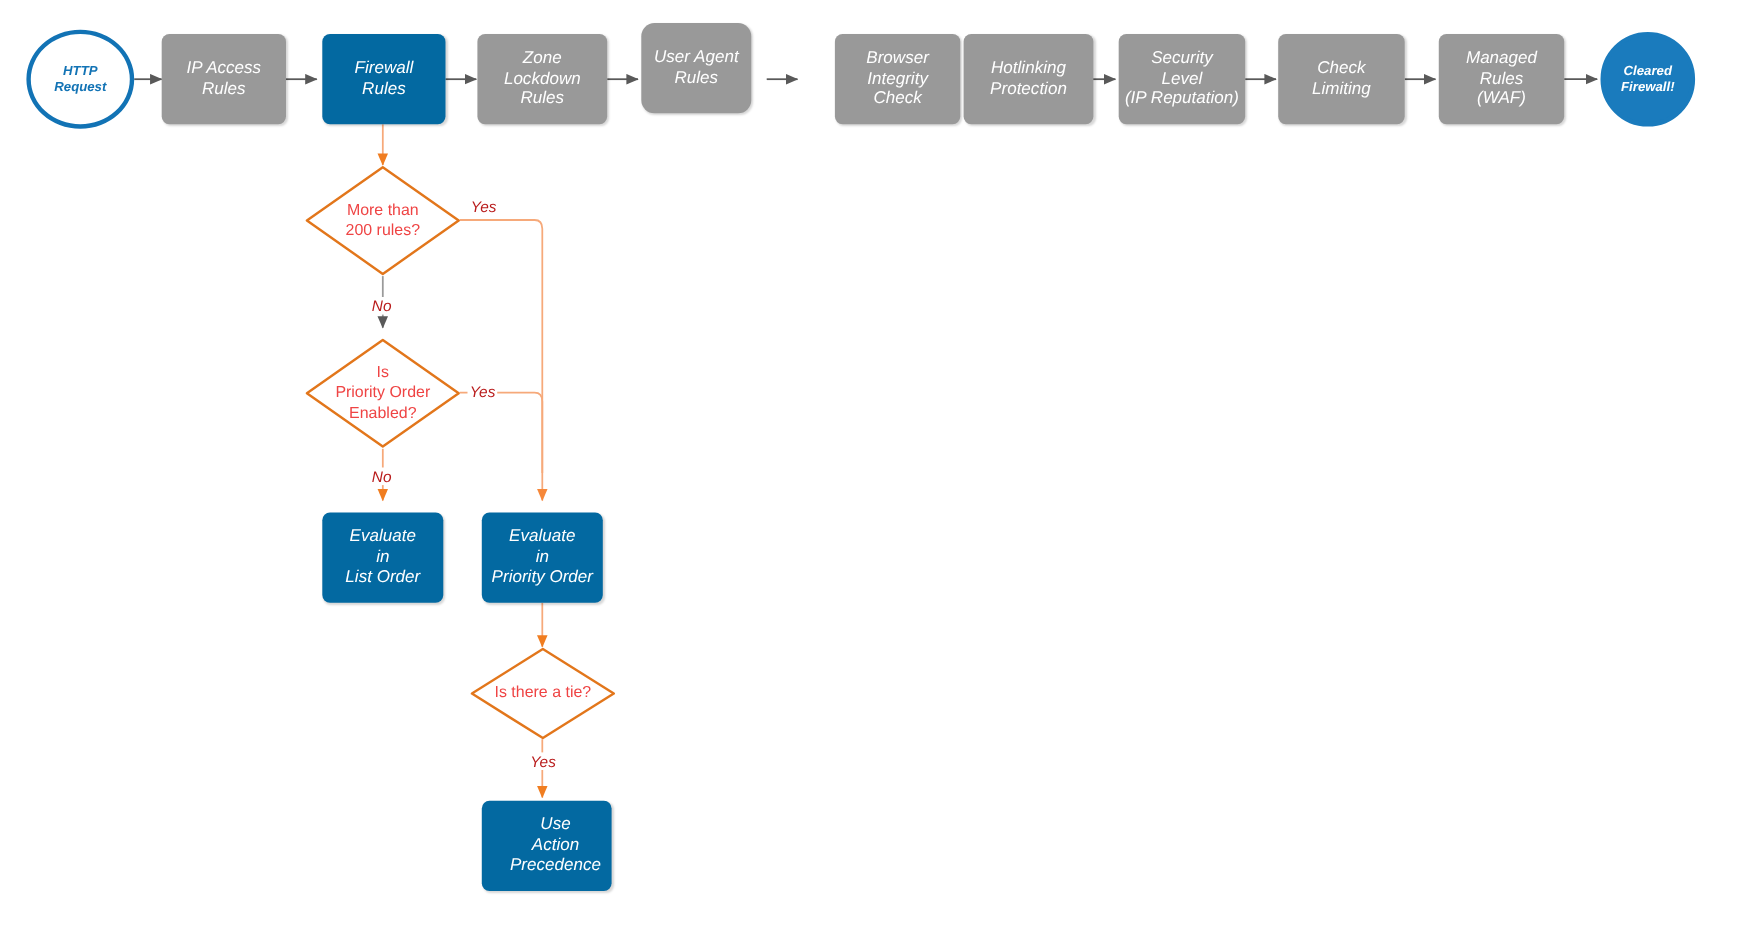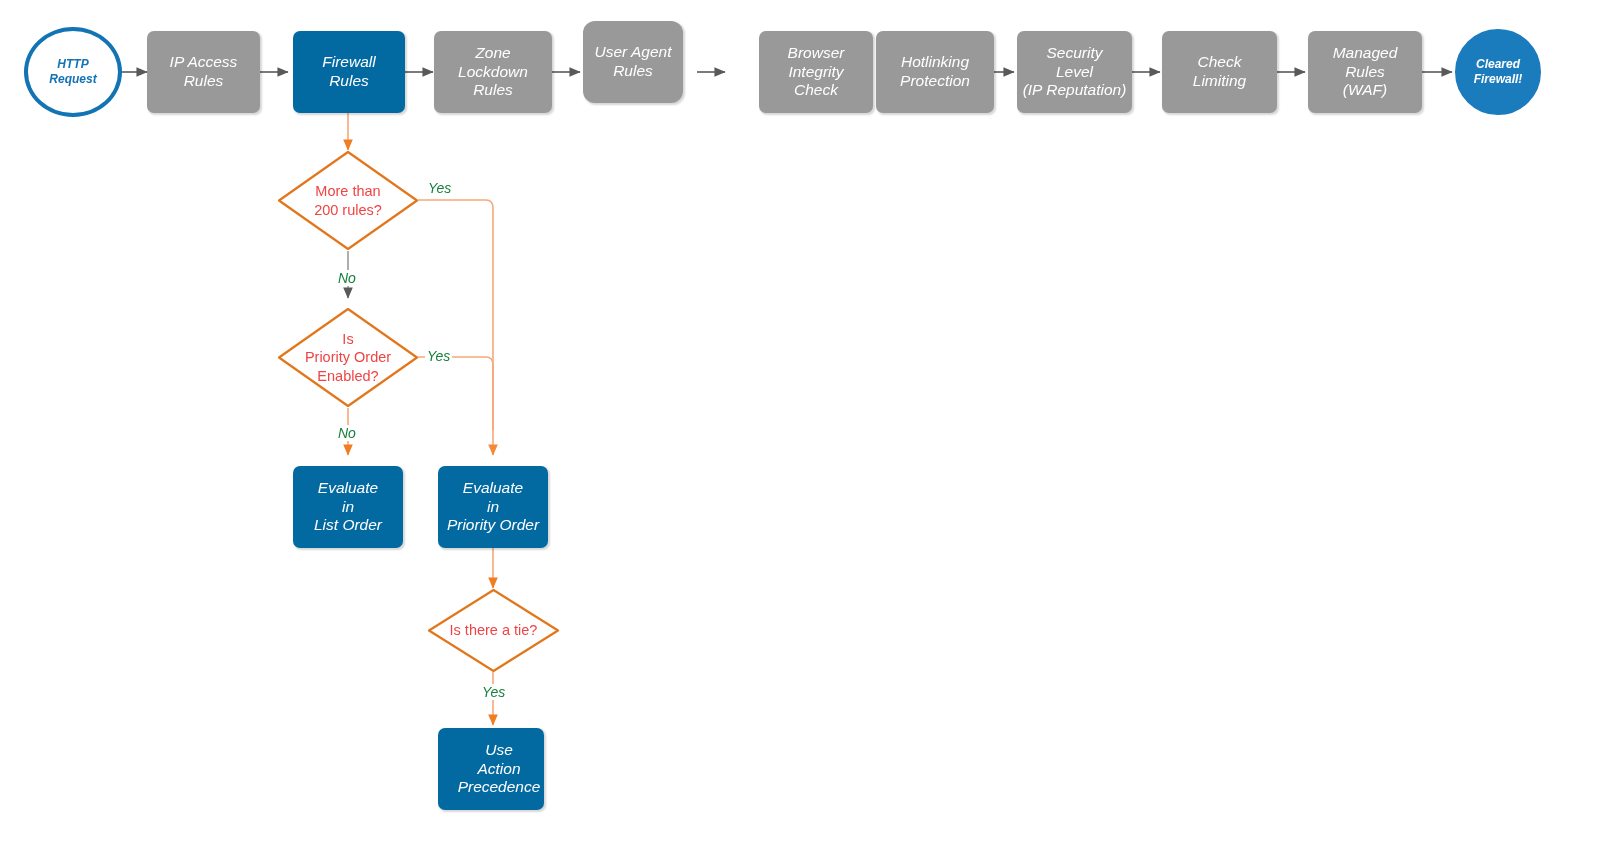--- a/index.html
+++ b/index.html
@@ -79,21 +79,21 @@
     font-size: 14.5px;
     color: #ef4444;
     line-height: 1.25;
     user-select: none;
   }
   
   .edge-label {
     position: absolute;
     font-size: 14px;
     font-style: italic;
-    color: #15803d;
+    color: #b91c1c;
     background: #ffffff;
     padding: 0 2px;
     user-select: none;
     white-space: nowrap;
   }
   
   #edges {
     position: absolute;
     left: 0;
     top: 0;
@@ -236,21 +236,21 @@
 in
 List Order</span>
   </div>
 
   <div class="node box orange" style="left:438px; top:466px; width:110px; height:82px;">
     <span>Evaluate
 in
 Priority Order</span>
   </div>
 
-  <div class="node box orange" style="left:438px; top:728px; width:106px; height:82px;padding-left:16px;">
+  <div class="node box orange" style="left:438px; top:728px; width:118px; height:82px;padding-left:16px;">
     <span>Use
 Action
 Precedence</span>
   </div>
 
   <span class="edge-label" style="left:426px; top:180px;">Yes</span>
 
   <span class="edge-label" style="left:336px; top:270px;">No</span>
 
   <span class="edge-label" style="left:425px; top:348px;">Yes</span>

